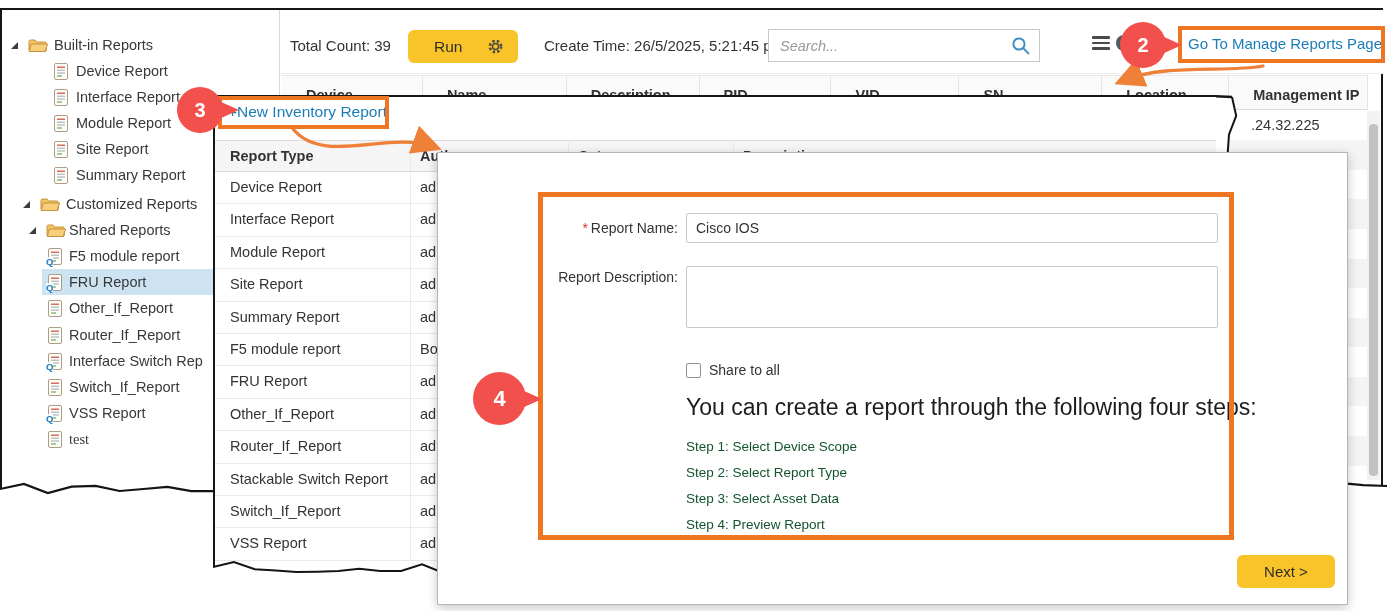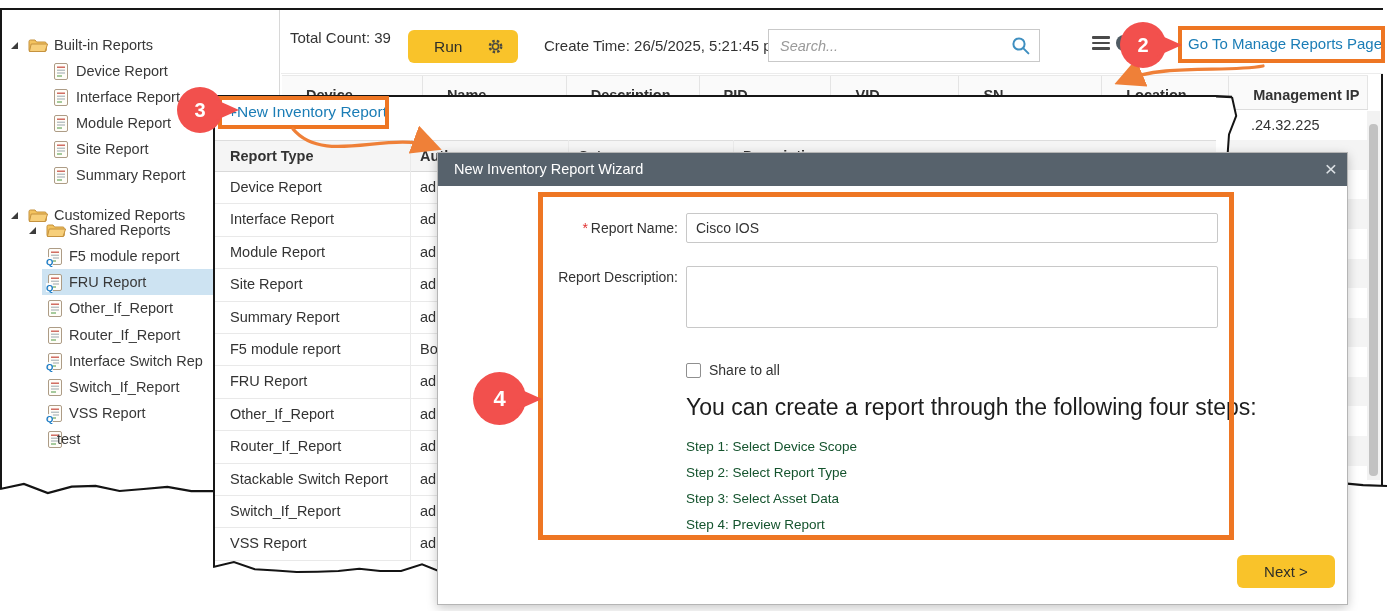--- a/index.html
+++ b/index.html
@@ -154,21 +154,21 @@
         <span class="ticon" style="left: 52px; position: absolute;">
           <svg width="14" height="17" viewBox="0 0 14 17">
             <rect x="0.5" y="0.5" width="13" height="16" rx="1.5" fill="#fffdf8" stroke="#ad9c86"></rect>
             <path d="M3 4.2h8" stroke="#c9554a" stroke-width="1.3"></path>
             <path d="M3 7.2h8 M3 10h8" stroke="#9aa7ad" stroke-width="1"></path>
             <path d="M3 13h5" stroke="#6aa95f" stroke-width="1.2"></path>
           </svg>
         </span>
         <span class="tlabel" style="position: absolute; left: 74px;">Summary Report</span>
       </div>
-      <div class="tree-row" style="top: 181px; left: 0px; width: 278px; margin-top: 11px;">
+      <div class="tree-row" style="top: 181px; left: 12px; width: 278px;">
         <span class="tw" style="left: 8px;">
           <svg width="9" height="9">
             <polygon points="8,1 8,8 1,8" fill="#3c3c3c"></polygon>
           </svg>
         </span>
         <span class="ticon" style="left: 26px; position: absolute;">
           <svg width="20" height="15" viewBox="0 0 20 15">
             <path d="M1 3.5 Q1 2 2.5 2 H7 l1.6 2 H16.8 Q18.3 4 18.3 5.5 V12 Q18.3 13.5 16.8 13.5 H2.5 Q1 13.5 1 12 Z" fill="#f3c35f" stroke="#c5923e"></path>
             <path d="M3.2 6 H19.6 L17 13.5 H1.4 Z" fill="#f7cf7a" stroke="#c5923e"></path>
           </svg>
@@ -273,26 +273,26 @@
       </div>
       <div class="tree-row" style="top: 416px; left: 0px; width: 278px;">
         <span class="ticon" style="left: 46px; position: absolute;">
           <svg width="14" height="17" viewBox="0 0 14 17">
             <rect x="0.5" y="0.5" width="13" height="16" rx="1.5" fill="#fffdf8" stroke="#ad9c86"></rect>
             <path d="M3 4.2h8" stroke="#c9554a" stroke-width="1.3"></path>
             <path d="M3 7.2h8 M3 10h8" stroke="#9aa7ad" stroke-width="1"></path>
             <path d="M3 13h5" stroke="#6aa95f" stroke-width="1.2"></path>
           </svg>
         </span>
-        <span class="tlabel" style="position: absolute; left: 55px;">test</span>
+        <span class="tlabel" style="position: absolute; left: 67px; font-family: Liberation Serif, serif;">test</span>
       </div>
     </nav>
 
   <div class="toolbar">
-    <span class="tb-text" style="left:9px;top:19px;">
+    <span class="tb-text" style="left:9px;top:27px;">
       <span>Total Count:</span>
       <span>39</span>
     </span>
     <button class="run-btn">
       <span>Run</span>
       <span style="display:inline-flex;">
         <svg width="17" height="17" viewBox="0 0 17 17">
             <circle cx="8.5" cy="8.5" r="5.6" fill="none" stroke="#4a4a42" stroke-width="2.6" stroke-dasharray="2.4 2.1"></circle>
             <circle cx="8.5" cy="8.5" r="3" fill="none" stroke="#4a4a42" stroke-width="1.5"></circle>
           </svg>
@@ -425,24 +425,20 @@
       <path id="tpbFill" fill="#ffffff" d="M0.0,19.0L20.9,14.1L41.8,21.3L62.7,22.5L83.6,24.0L104.5,23.7L125.4,23.0L146.3,20.7L167.2,22.9L188.1,23.0L209.0,16.3L229.9,24.8L250.8,22.5L271.7,23.1L292.6,19.6L313.5,22.2L334.4,24.2L355.3,22.6L376.2,16.5L397.0,25.4L417.9,24.3L438.9,20.0L459.7,25.1L480.6,22.4L501.6,16.9L522.5,16.0L543.3,24.6L564.3,18.2L585.1,21.3L606.0,20.4L627.0,17.6L647.8,24.9L668.7,25.7L689.6,20.8L710.5,22.9L731.4,22.5L752.3,19.6L773.2,19.3L794.1,25.4L815.0,26.0L835.9,24.8L856.8,19.5L877.7,25.2L898.6,21.5L919.5,25.5L940.4,22.4L961.3,27.2L982.2,19.9L1003.1,22.9L1024.0,23.0L1024,44L0,44Z"></path>
       <path id="tpbLine" fill="none" stroke="#141414" stroke-width="2" d="M0.0,19.0L20.9,14.1L41.8,21.3L62.7,22.5L83.6,24.0L104.5,23.7L125.4,23.0L146.3,20.7L167.2,22.9L188.1,23.0L209.0,16.3L229.9,24.8L250.8,22.5L271.7,23.1L292.6,19.6L313.5,22.2L334.4,24.2L355.3,22.6L376.2,16.5L397.0,25.4L417.9,24.3L438.9,20.0L459.7,25.1L480.6,22.4L501.6,16.9L522.5,16.0L543.3,24.6L564.3,18.2L585.1,21.3L606.0,20.4L627.0,17.6L647.8,24.9L668.7,25.7L689.6,20.8L710.5,22.9L731.4,22.5L752.3,19.6L773.2,19.3L794.1,25.4L815.0,26.0L835.9,24.8L856.8,19.5L877.7,25.2L898.6,21.5L919.5,25.5L940.4,22.4L961.3,27.2L982.2,19.9L1003.1,22.9L1024.0,23.0"></path>
     </svg>
   <svg class="tear" id="tearPopR" width="30" height="472">
       <path id="tprFill" fill="#ffffff" d="M16.0,2.0L20.2,20.8L13.0,39.5L11.7,58.2L13.5,77.0L17.2,95.8L13.2,114.5L9.4,133.2L15.6,152.1L15.2,170.9L11.6,189.6L16.5,208.4L8.5,227.1L12.3,245.9L9.5,264.6L14.6,283.5L14.3,302.2L14.2,321.0L13.3,339.7L14.0,358.5L10.5,377.2L6.9,395.9L9.7,414.7L9.8,433.5L8.0,452.2L8.0,471.0L0,471L0,2Z"></path>
       <path id="tprLine" fill="none" stroke="#141414" stroke-width="2" d="M16.0,2.0L20.2,20.8L13.0,39.5L11.7,58.2L13.5,77.0L17.2,95.8L13.2,114.5L9.4,133.2L15.6,152.1L15.2,170.9L11.6,189.6L16.5,208.4L8.5,227.1L12.3,245.9L9.5,264.6L14.6,283.5L14.3,302.2L14.2,321.0L13.3,339.7L14.0,358.5L10.5,377.2L6.9,395.9L9.7,414.7L9.8,433.5L8.0,452.2L8.0,471.0"></path>
       <path d="M0,1.2 L16,2" stroke="#161616" stroke-width="2.4" fill="none"></path>
     </svg>
 
   <div class="modal">
-    <div class="m-head">
-      <span class="m-title">New Inventory Report Wizard</span>
-      <span class="m-close">×</span>
-    </div>
     <span class="m-label" style="left:60px;top:67px;"><span class="req">*</span><span>Report Name:</span></span>
     <input class="m-input" style="top: 60px;" value="Cisco IOS">
     <span class="m-label" style="left:60px;top:116px;">Report Description:</span>
     <textarea class="m-area" style=""></textarea>
     <span class="share-row">
       <span class="cbox"></span>
       <label>Share to all</label>
     </span>
     <div class="m-heading">You can create a report through the following four steps:</div>
     <div class="m-step" style="top:286px;">Step 1: Select Device Scope</div>

